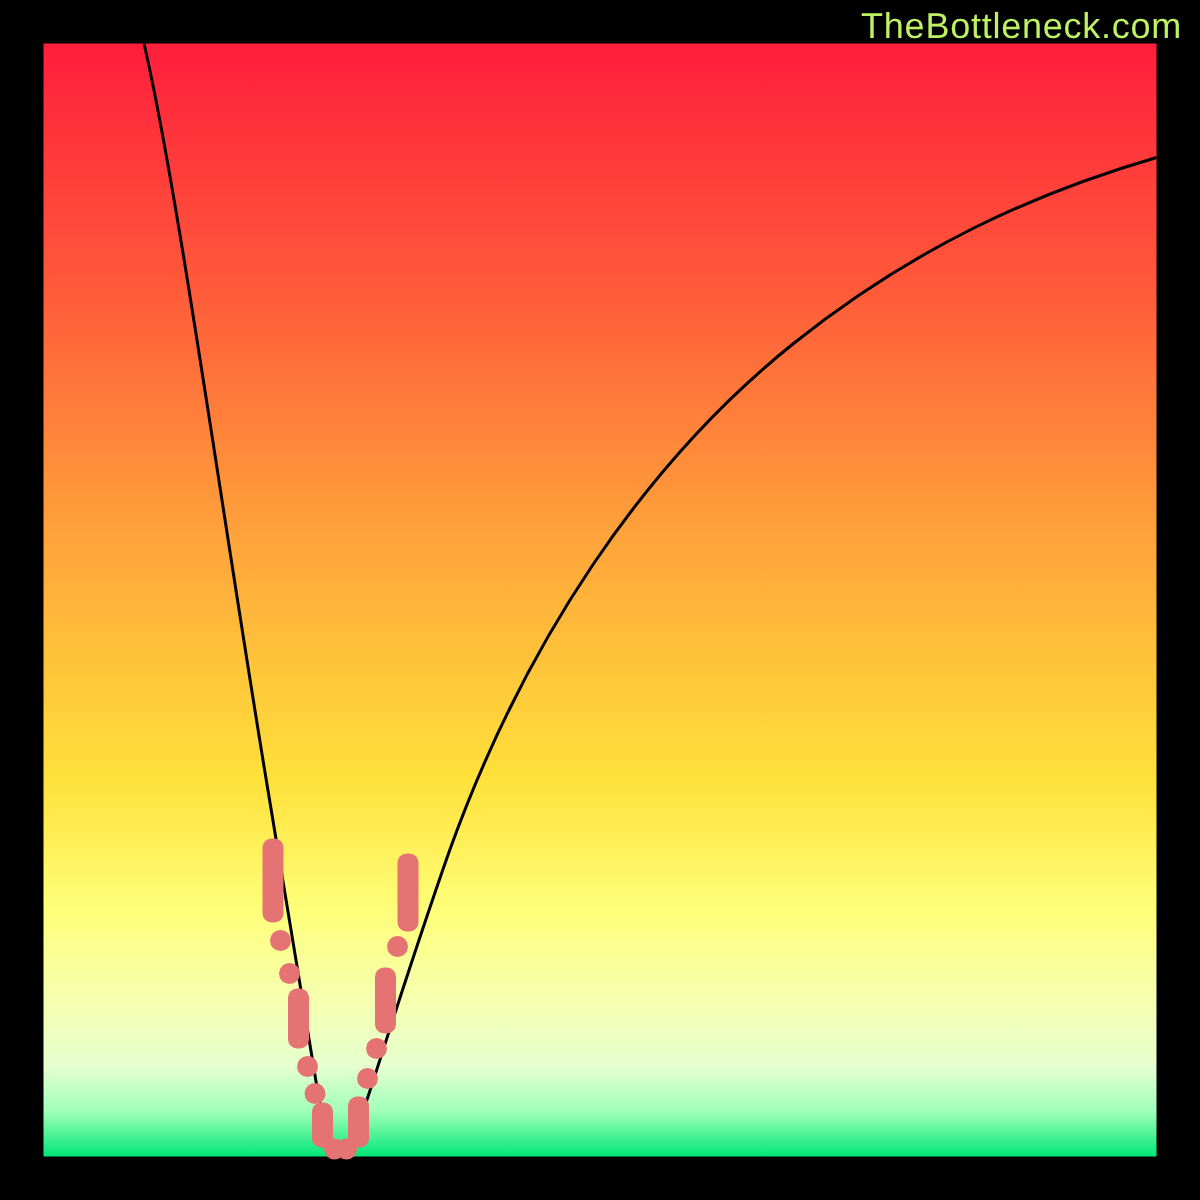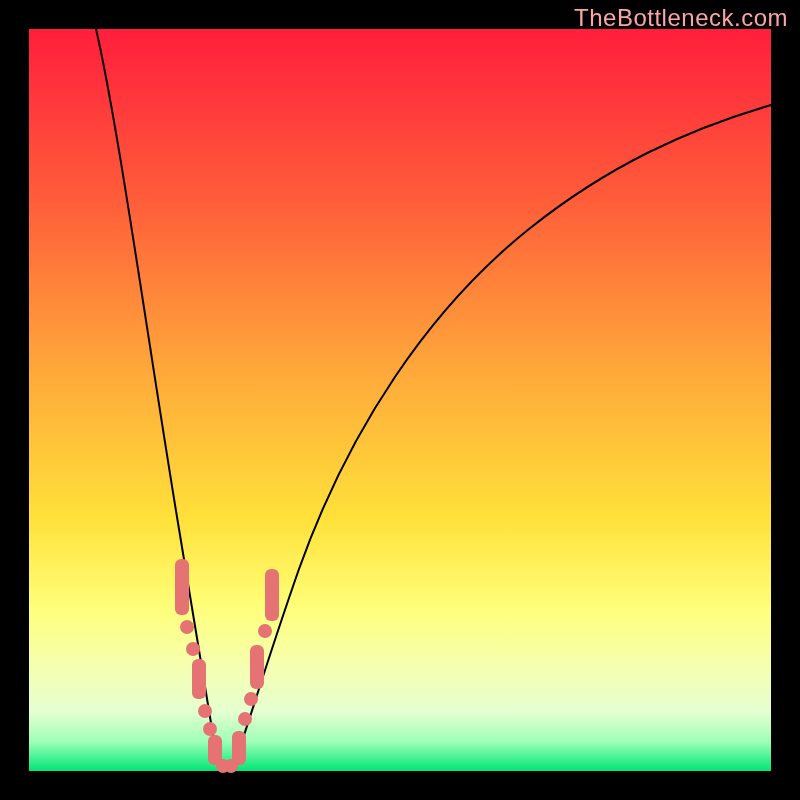--- a/index.html
+++ b/index.html
@@ -25,21 +25,21 @@
       #ffff7a 78%,
       #f5ffb0 86%,
       #e5ffd0 92%,
       #9fffb9 96%,
       #00e676 100%);
   }
   .watermark {
     position: absolute;
     top: 4px;
     right: 12px;
-    color: #fca5a5;
+    color: #bef264;
     font-size: 24px;
     font-weight: 500;
     letter-spacing: 0.5px;
     user-select: none;
   }
   svg.curve {
     position: absolute;
     left: 0;
     top: 0;
     width: 742px;

